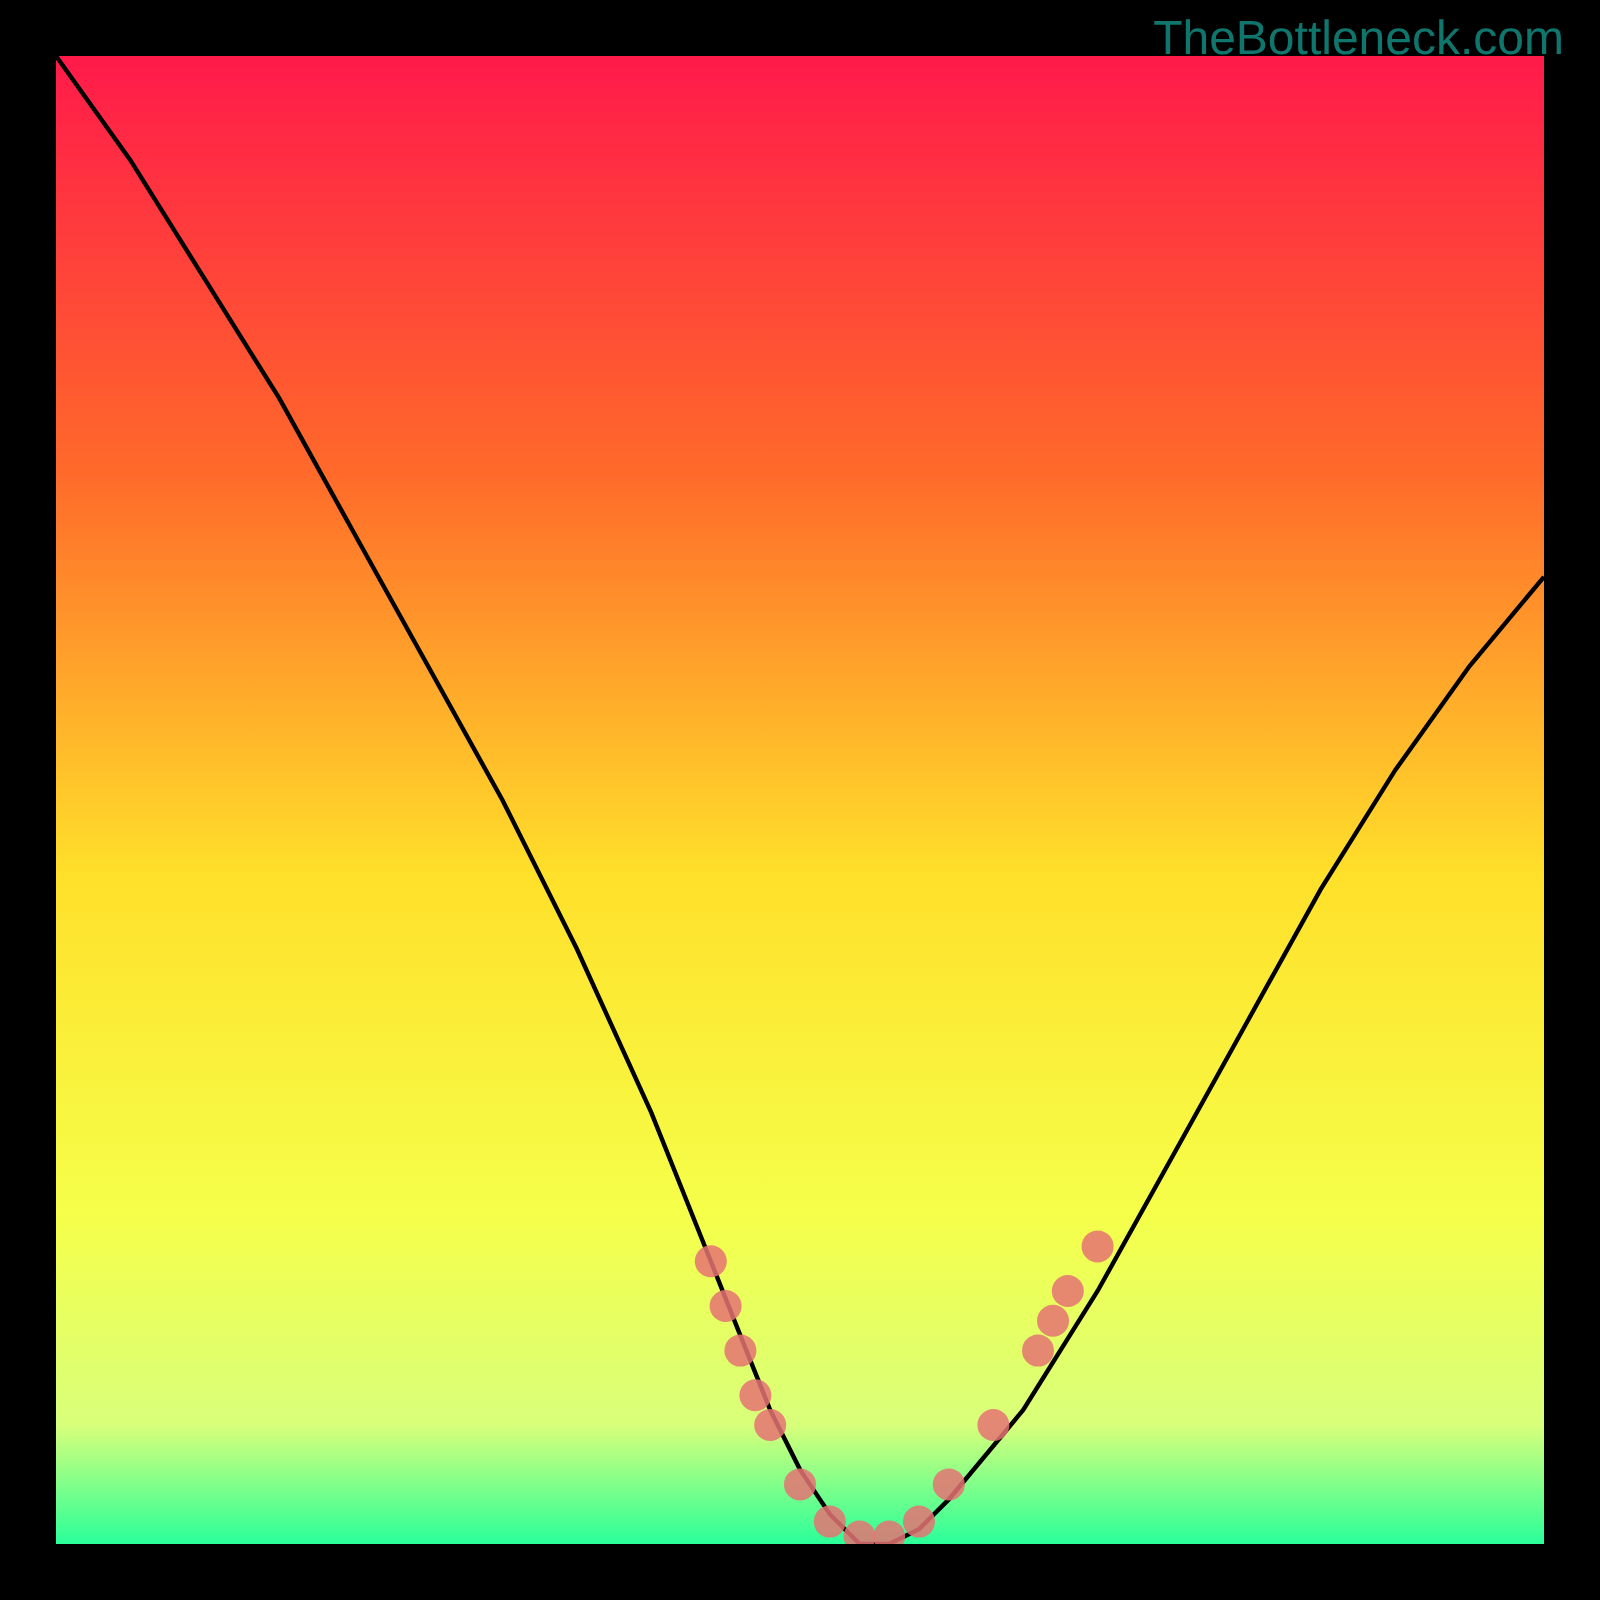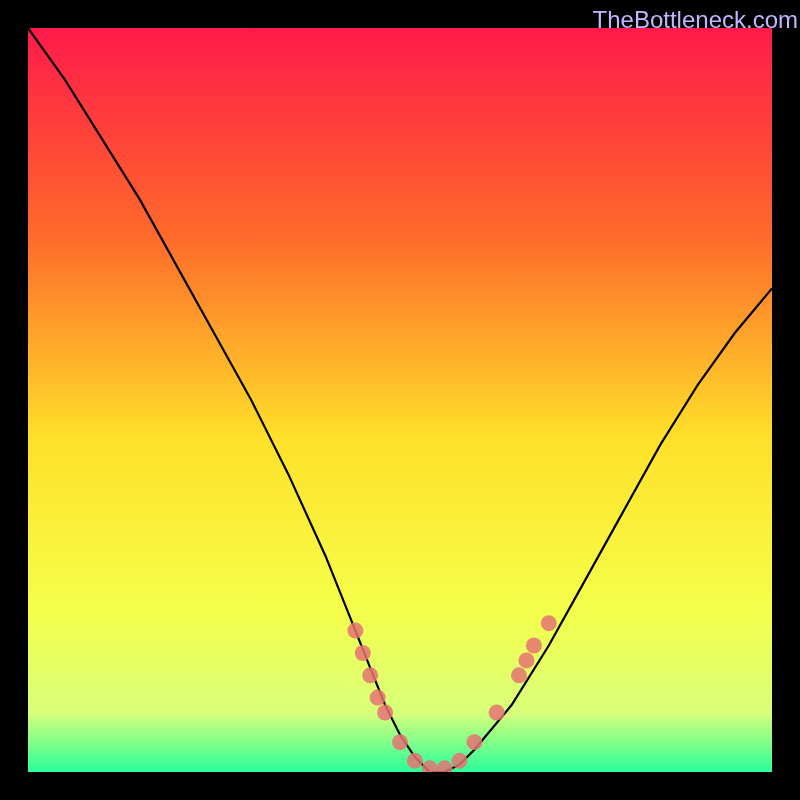--- a/index.html
+++ b/index.html
@@ -8,22 +8,22 @@
     background: #000;
     width: 800px;
     height: 800px;
     position: relative;
     font-family: Arial, sans-serif;
     overflow: hidden;
   }
   .watermark {
     position: absolute;
     top: 6px;
-    right: 2px;
-    color: #c4b5fd;
+    right: 18px;
+    color: #0f766e;
     font-size: 24px;
     font-weight: 400;
     z-index: 10;
     font-family: Arial, sans-serif;
   }
   .plot-area {
     position: absolute;
     left: 28px;
     top: 28px;
     width: 744px;

